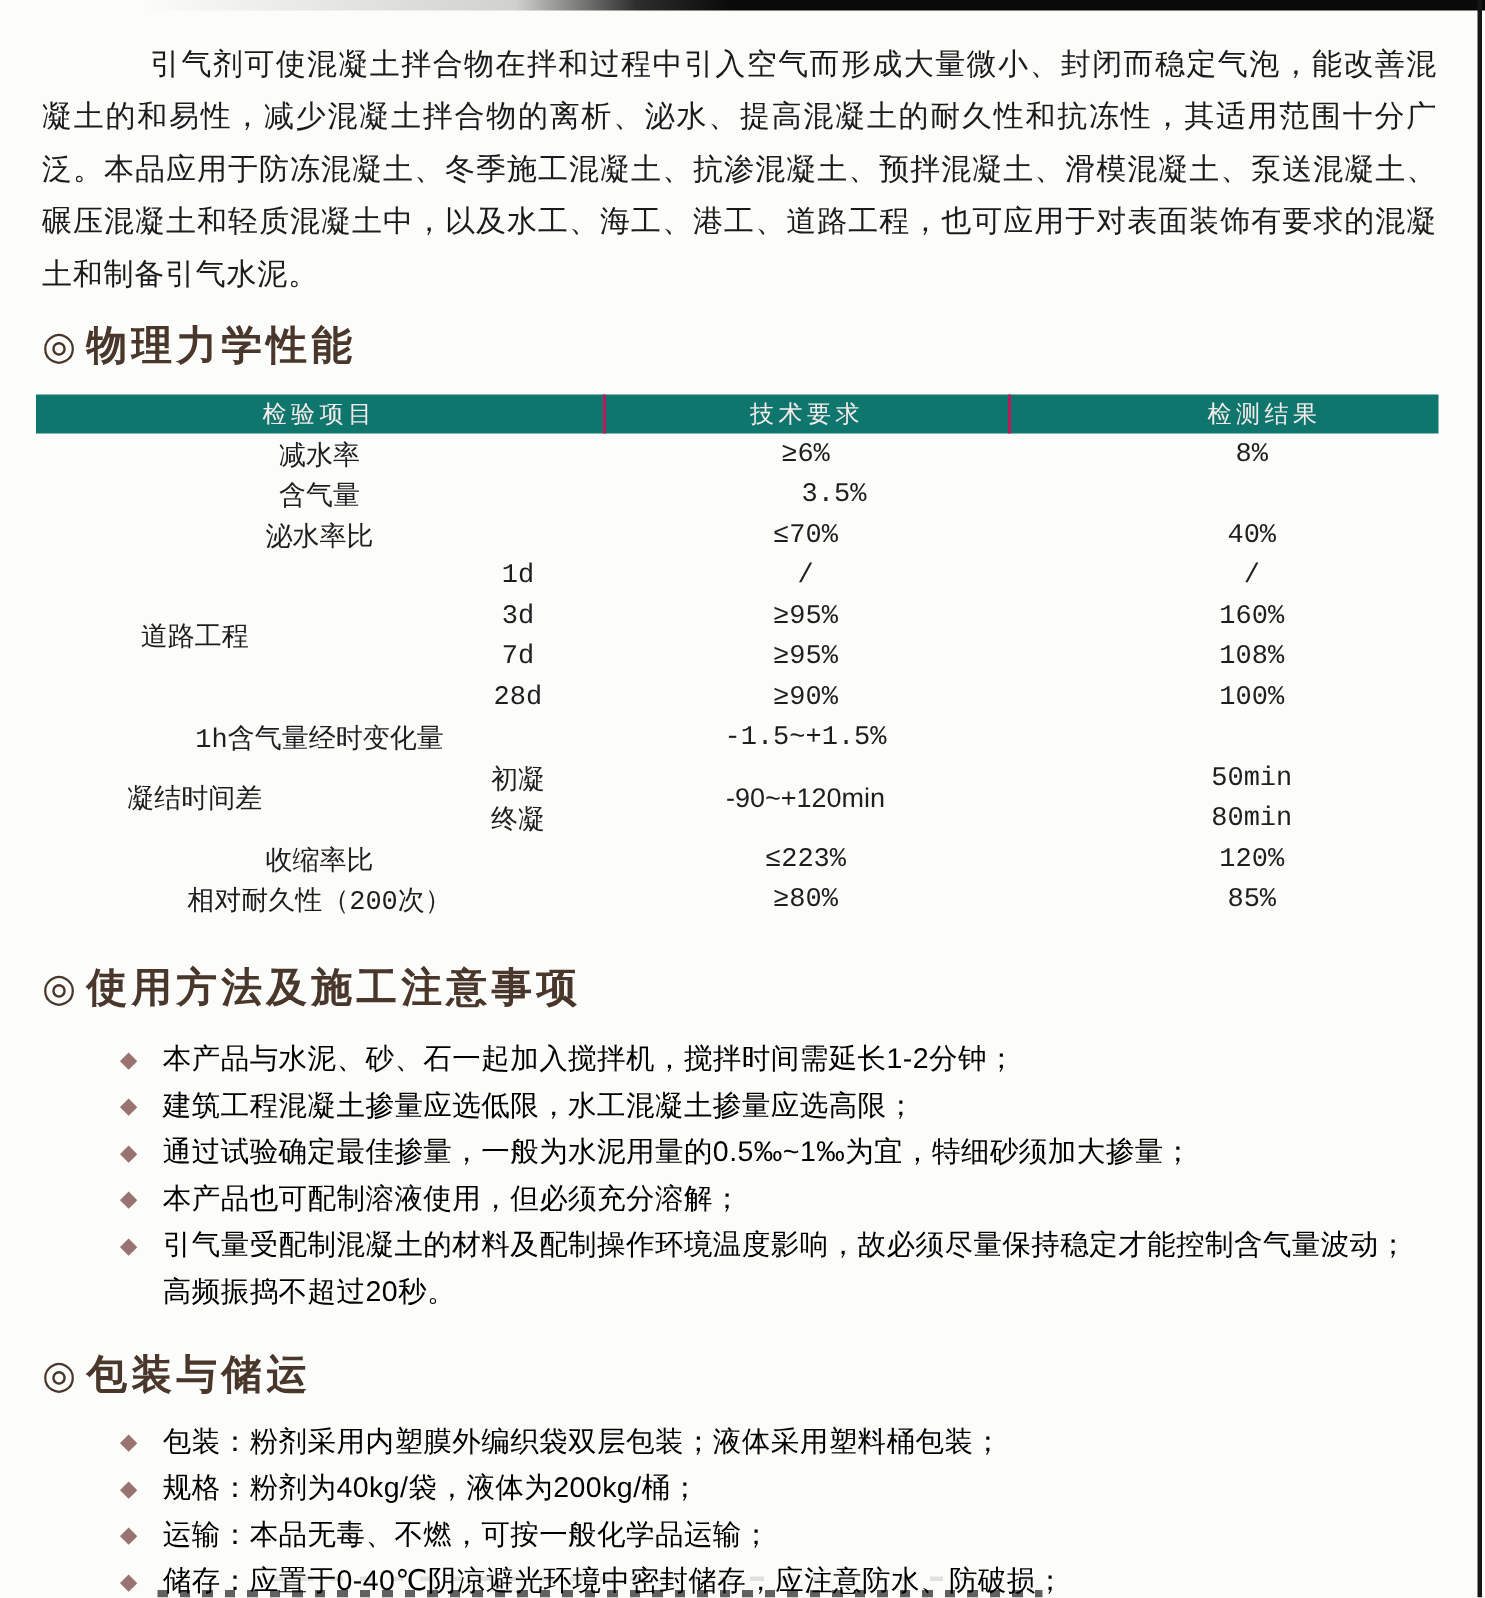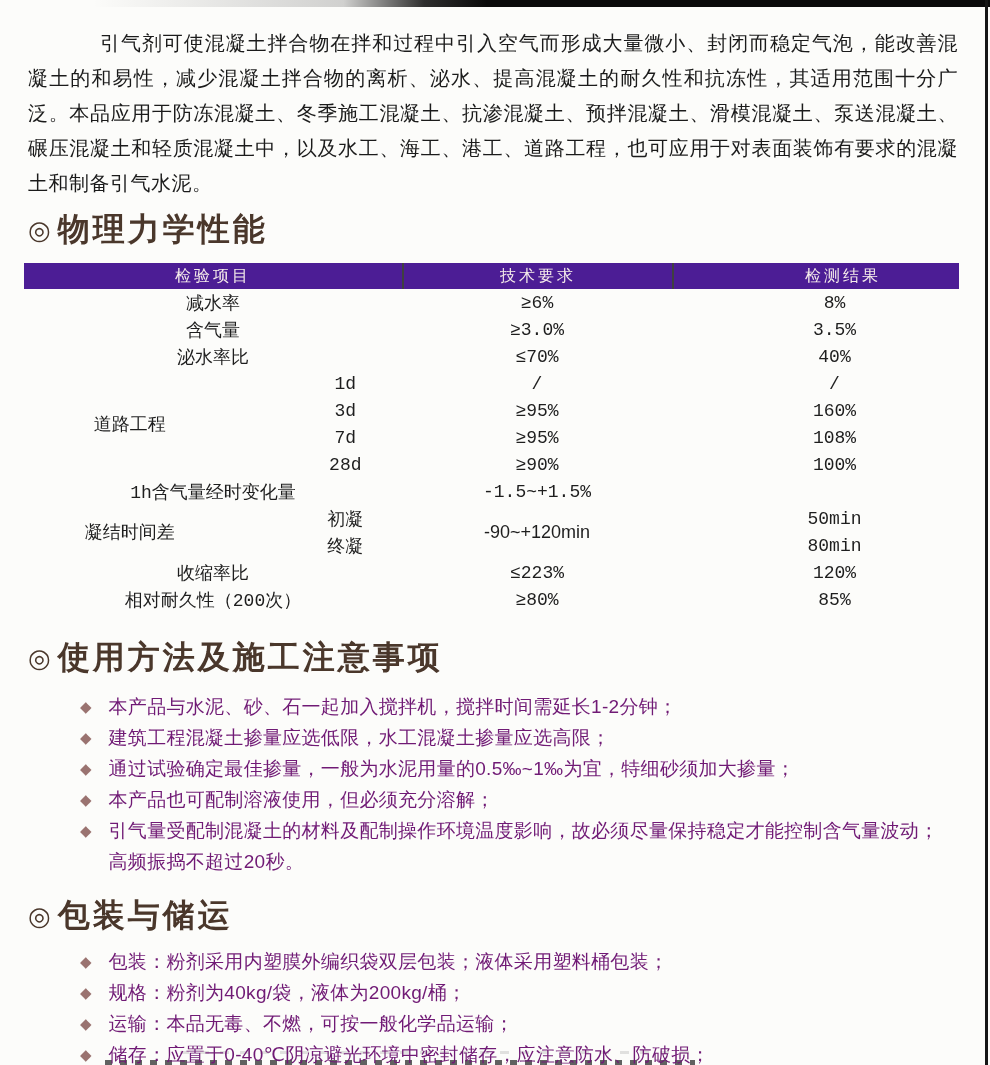--- a/index.html
+++ b/index.html
@@ -31,47 +31,47 @@
   
   .intro {
     margin:26px 0 0 0; width:930px;
     font-size:20px; line-height:35px; letter-spacing:.5px;
     text-align:justify; text-indent:72px; color:#1b1b1b;
   }
 
   
   .heading { display:flex; align-items:center; gap:7px; font-weight:bold; color:#4a372b; height:34px; }
   .heading .marker { font-size:26px; line-height:1; }
-  .heading .title  { font-size:32px; letter-spacing:3px; }
+  .heading .title  { font-size:27px; letter-spacing:3px; }
   .h-physical  { margin-top:12px; }
   .h-usage     { margin-top:28px; }
   .h-packaging { margin-top:22px; }
 
   
   .ptable { width:935px; margin-top:16px; margin-left:-4px; font-size:18px; }
-  .t-head { display:grid; grid-template-columns:378px 270px 287px; background:#4c1d95; }
+  .t-head { display:grid; grid-template-columns:378px 270px 287px; background:#0f766e; }
   .t-head .hcell {
     height:26px; display:flex; align-items:center; justify-content:center;
     color:#f5ebea; font-size:16px; letter-spacing:3px;
   }
-  .t-head .hcell + .hcell { border-left:2px solid #404040;text-align:right; }
+  .t-head .hcell + .hcell { border-left:2px solid #be185d;text-align:right; }
   .t-head .hcell.c3 { padding-left:53px; }
   .t-row { display:grid; grid-template-columns:378px 270px 287px; }
   .t-cell { height:27px; display:flex; align-items:center; justify-content:center;font-family:Liberation Mono, monospace; }
   .c3 .t-cell, .t-cell.c3 { padding-left:38px; }
   .g-col1 { position:relative; }
   .g-main { position:absolute; left:0; top:0; bottom:0; width:56%; display:flex; align-items:center; justify-content:center; }
   .g-subs { margin-left:70%; width:30%;text-align:right; }
   .g-span { display:flex; align-items:center; justify-content:center; }
 
   
   .blist { list-style:none; margin:0; padding:0 0 0 52px; }
   .b-item { display:flex; gap:17px; align-items:flex-start; }
   .diamond { color:#9a7370; font-size:15px; line-height:31px; flex:0 0 auto; }
-  .b-text { font-size:19px; line-height:31px; letter-spacing:.3px; white-space:pre-line; color:#701a75; }
+  .b-text { font-size:19px; line-height:31px; letter-spacing:.3px; white-space:pre-line; color:#000000; }
   .l-usage { margin-top:16px; }
   .l-packaging { margin-top:13px; }
 </style>
 </head>
 <body>
 
 <div class="scan-top"></div>
 <div class="scan-right"></div>
 <div class="scan-bottom-faint"></div>
 <div class="scan-bottom-text"></div>
@@ -92,21 +92,20 @@
       <div class="hcell c3">检测结果</div>
     </div>
     <div class="t-body">
         <div class="t-row">
           <div class="t-cell c1">减水率</div>
           <div class="t-cell c2">≥6%</div>
           <div class="t-cell c3">8%</div>
         </div>
         <div class="t-row">
           <div class="t-cell c1">含气量</div>
-          <div class="t-cell c2">≥3.0%</div>
           <div class="t-cell c3">3.5%</div>
         </div>
         <div class="t-row">
           <div class="t-cell c1">泌水率比</div>
           <div class="t-cell c2">≤70%</div>
           <div class="t-cell c3">40%</div>
         </div>
         <div class="t-row">
           <div class="g-col1">
             <div class="g-main">道路工程</div>

